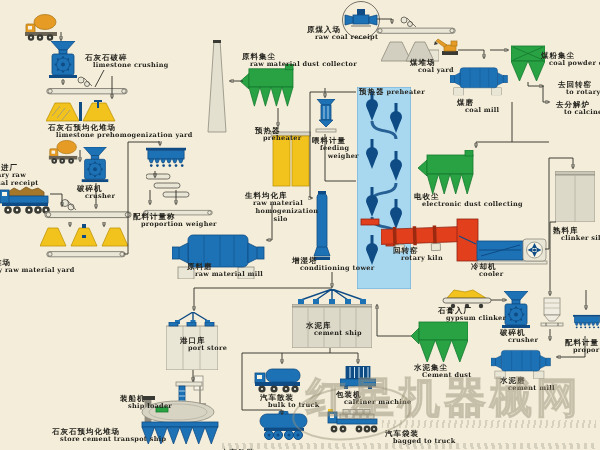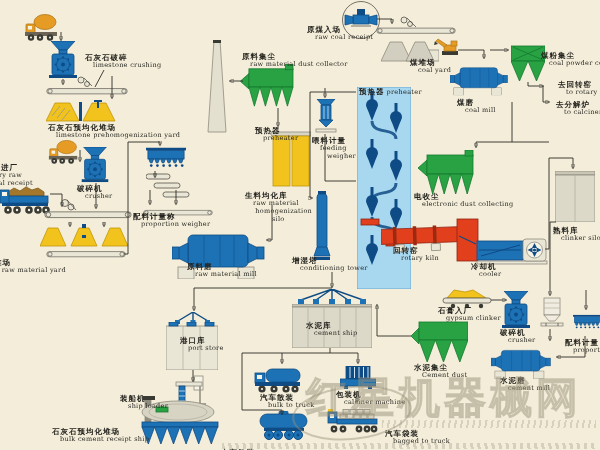--- a/index.html
+++ b/index.html
@@ -4,21 +4,21 @@
 <style>
   html,body{margin:0;padding:0;}
   #canvas{position:relative;width:600px;height:450px;overflow:hidden;background:var(--bg,#f3edda);
           font-family:"DejaVu Sans",sans-serif;}
   svg{display:block;}
   .ic{position:absolute;z-index:1;}
   #lines{position:absolute;left:0;top:0;z-index:2;}
   #lines path{fill:none;stroke:var(--line,#2e2c26);stroke-width:0.9;}
   .lbl{position:absolute;z-index:3;color:var(--text,#26251f);line-height:1.2;white-space:pre;}
   .lbl .zh{font-size:7.5px;font-weight:bold;letter-spacing:1px;}
-  .lbl .en{font-family:"DejaVu Serif",serif;font-size:6.5px;font-weight:normal;letter-spacing:0.3px;margin-left:8px;}
+  .lbl .en{font-family:"DejaVu Serif",serif;font-size:6.5px;font-weight:bold;letter-spacing:0.3px;margin-left:8px;}
   .lbl.inline .zh,.lbl.inline .en{display:inline;margin-left:2px;}
   
   .fb{fill:var(--blue)} .fbd{fill:var(--blue-dark)} .fg{fill:var(--green)} .fy{fill:var(--yellow)}
   .fo{fill:var(--orange)} .fr{fill:var(--red)} .frd{fill:var(--red-dark)} .fgr{fill:var(--grey)}
   .fp{fill:var(--panel)} .flb{fill:var(--lightblue)} .fd{fill:#3a3a35} .fw{fill:#f7f4e6} .fn{fill:none}
   .sb{stroke:var(--blue-dark);stroke-width:.8} .sg{stroke:var(--green-dark);stroke-width:.8}
   .sgr{stroke:#8f8b7d;stroke-width:.8} .sy{stroke:#bf9608;stroke-width:.8}
   .sr{stroke:#922512;stroke-width:.8} .sd{stroke:#55524a;stroke-width:.8}
   
   #wm-text{position:absolute;left:306px;top:370px;z-index:4;font-size:42px;font-weight:bold;letter-spacing:4px;
@@ -582,21 +582,21 @@
   <div class="lbl" style="left:558px;top:80px"><div class="zh">去回转窑</div><div class="en">to rotary kiln</div></div>
   <div class="lbl" style="left:556px;top:100px"><div class="zh">去分解炉</div><div class="en">to calciner</div></div>
   <div class="lbl inline" style="left:357px;top:79px"><span class="zh">预热器</span><span class="en">preheater</span></div>
   <div class="lbl" style="left:414px;top:192px"><div class="zh">电收尘</div><div class="en">electronic dust collecting</div></div>
   <div class="lbl" style="left:393px;top:246px"><div class="zh">回转窑</div><div class="en">rotary kiln</div></div>
   <div class="lbl" style="left:471px;top:262px"><div class="zh">冷却机</div><div class="en">cooler</div></div>
   <div class="lbl" style="left:553px;top:226px"><div class="zh">熟料库</div><div class="en">clinker silo</div></div>
   <div class="lbl" style="left:306px;top:321px"><div class="zh">水泥库</div><div class="en">cement ship</div></div>
   <div class="lbl" style="left:180px;top:336px"><div class="zh">港口库</div><div class="en">port store</div></div>
   <div class="lbl" style="left:120px;top:394px"><div class="zh">装船机</div><div class="en">ship loader</div></div>
-  <div class="lbl" style="left:52px;top:427px"><div class="zh">石灰石预均化堆场</div><div class="en">bulk cement receipt ship</div></div>
+  <div class="lbl" style="left:52px;top:427px"><div class="zh">石灰石预均化堆场</div><div class="en">store cement transpot ship</div></div>
   <div class="lbl" style="left:260px;top:393px"><div class="zh">汽车散装</div><div class="en">bulk to truck</div></div>
   <div class="lbl" style="left:221px;top:448px"><div class="zh">火车散装</div><div class="en">bulk to train</div></div>
   <div class="lbl" style="left:336px;top:390px"><div class="zh">包装机</div><div class="en">calciner machine</div></div>
   <div class="lbl" style="left:385px;top:429px"><div class="zh">汽车袋装</div><div class="en">bagged to truck</div></div>
   <div class="lbl" style="left:438px;top:306px"><div class="zh">石膏入厂</div><div class="en">gypsum clinker</div></div>
   <div class="lbl" style="left:500px;top:328px"><div class="zh">破碎机</div><div class="en">crusher</div></div>
   <div class="lbl" style="left:565px;top:338px"><div class="zh">配料计量</div><div class="en">proportion weigher</div></div>
   <div class="lbl" style="left:414px;top:363px"><div class="zh">水泥集尘</div><div class="en">Cement dust</div></div>
   <div class="lbl" style="left:500px;top:376px"><div class="zh">水泥磨</div><div class="en">cement mill</div></div>
 

